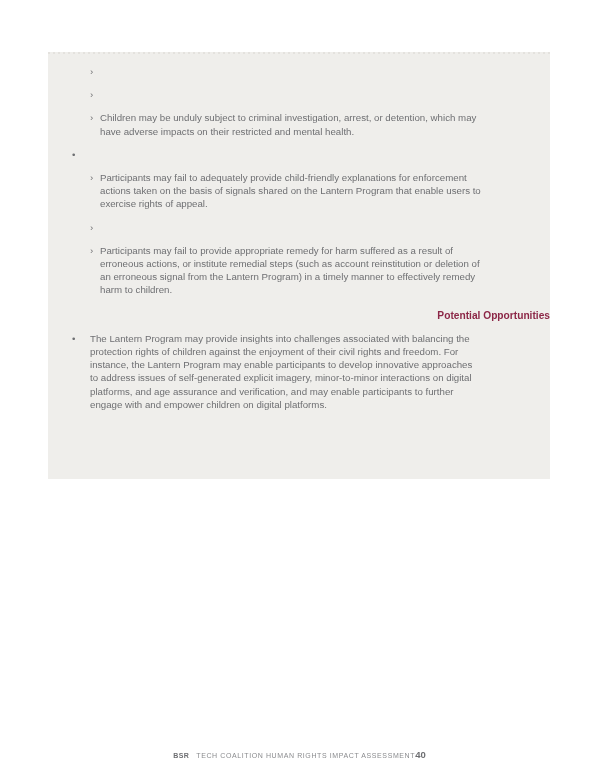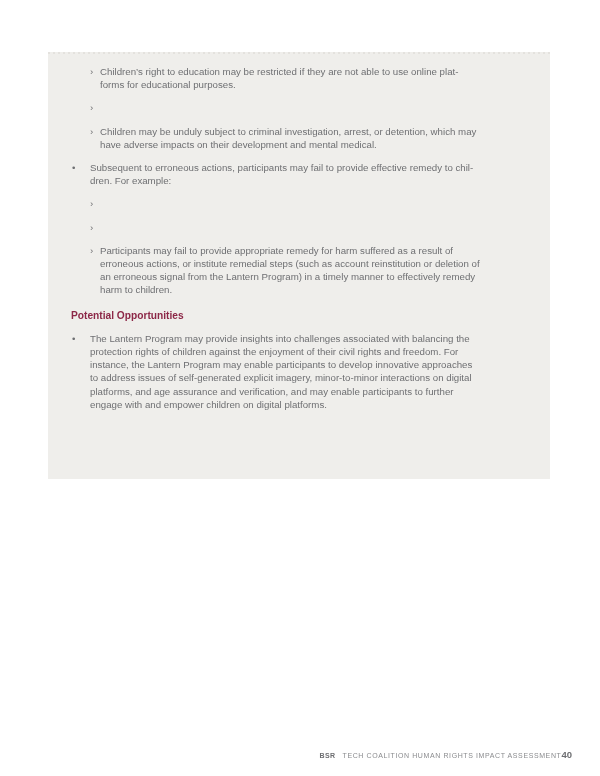--- a/index.html
+++ b/index.html
@@ -46,28 +46,29 @@
   .item.sub  { padding-left: 42px; }
   .item.sub .marker  { width: 10px; }
   .item.main { padding-left: 24px; }
   .item.main .marker { width: 18px; }
   .heading {
     margin: 12px 0 10px 23px;
     font-size: 10.2px;
     line-height: 13.2px;
     font-weight: bold;
     color: #8c2747;
+    text-align: right;
   }
   .footer {
     position: absolute;
     left: 27px;
     right: 28px;
     top: 749px;
     display: flex;
-    justify-content: flex-end;
+    justify-content: center;
     align-items: baseline;
   }
   .footer-left { display: flex; align-items: baseline; }
   .footer-brand {
     font-size: 7px;
     font-weight: bold;
     letter-spacing: 0.4px;
     color: #6d6e71;
     margin-right: 7px;
   }
@@ -84,42 +85,41 @@
 </style>
 </head>
 <body>
 
 <div class="page">
 
   <section class="content-box">
 
     <div class="item sub">
       <span class="marker">›</span>
-      <div class="text">Children’s right to education may be restricted if they are not able to use online plat-
-forms for educational purposes.</div>
     </div>
 
     <div class="item sub">
       <span class="marker">›</span>
     </div>
 
     <div class="item sub">
       <span class="marker">›</span>
       <div class="text">Children may be unduly subject to criminal investigation, arrest, or detention, which may
-have adverse impacts on their development and mental medical.</div>
+have adverse impacts on their restricted and mental health.</div>
     </div>
 
     <div class="item main">
       <span class="marker">•</span>
-      <div class="text">Subsequent to erroneous actions, participants may fail to provide effective remedy to chil-
-dren. For example:</div>
     </div>
 
     <div class="item sub">
       <span class="marker">›</span>
+      <div class="text">Participants may fail to adequately provide child-friendly explanations for enforcement
+actions taken on the basis of signals shared on the Lantern Program that enable users to
+exercise rights of appeal.</div>
     </div>
 
     <div class="item sub">
       <span class="marker">›</span>
     </div>
 
     <div class="item sub">
       <span class="marker">›</span>
       <div class="text">Participants may fail to provide appropriate remedy for harm suffered as a result of
 erroneous actions, or institute remedial steps (such as account reinstitution or deletion of

